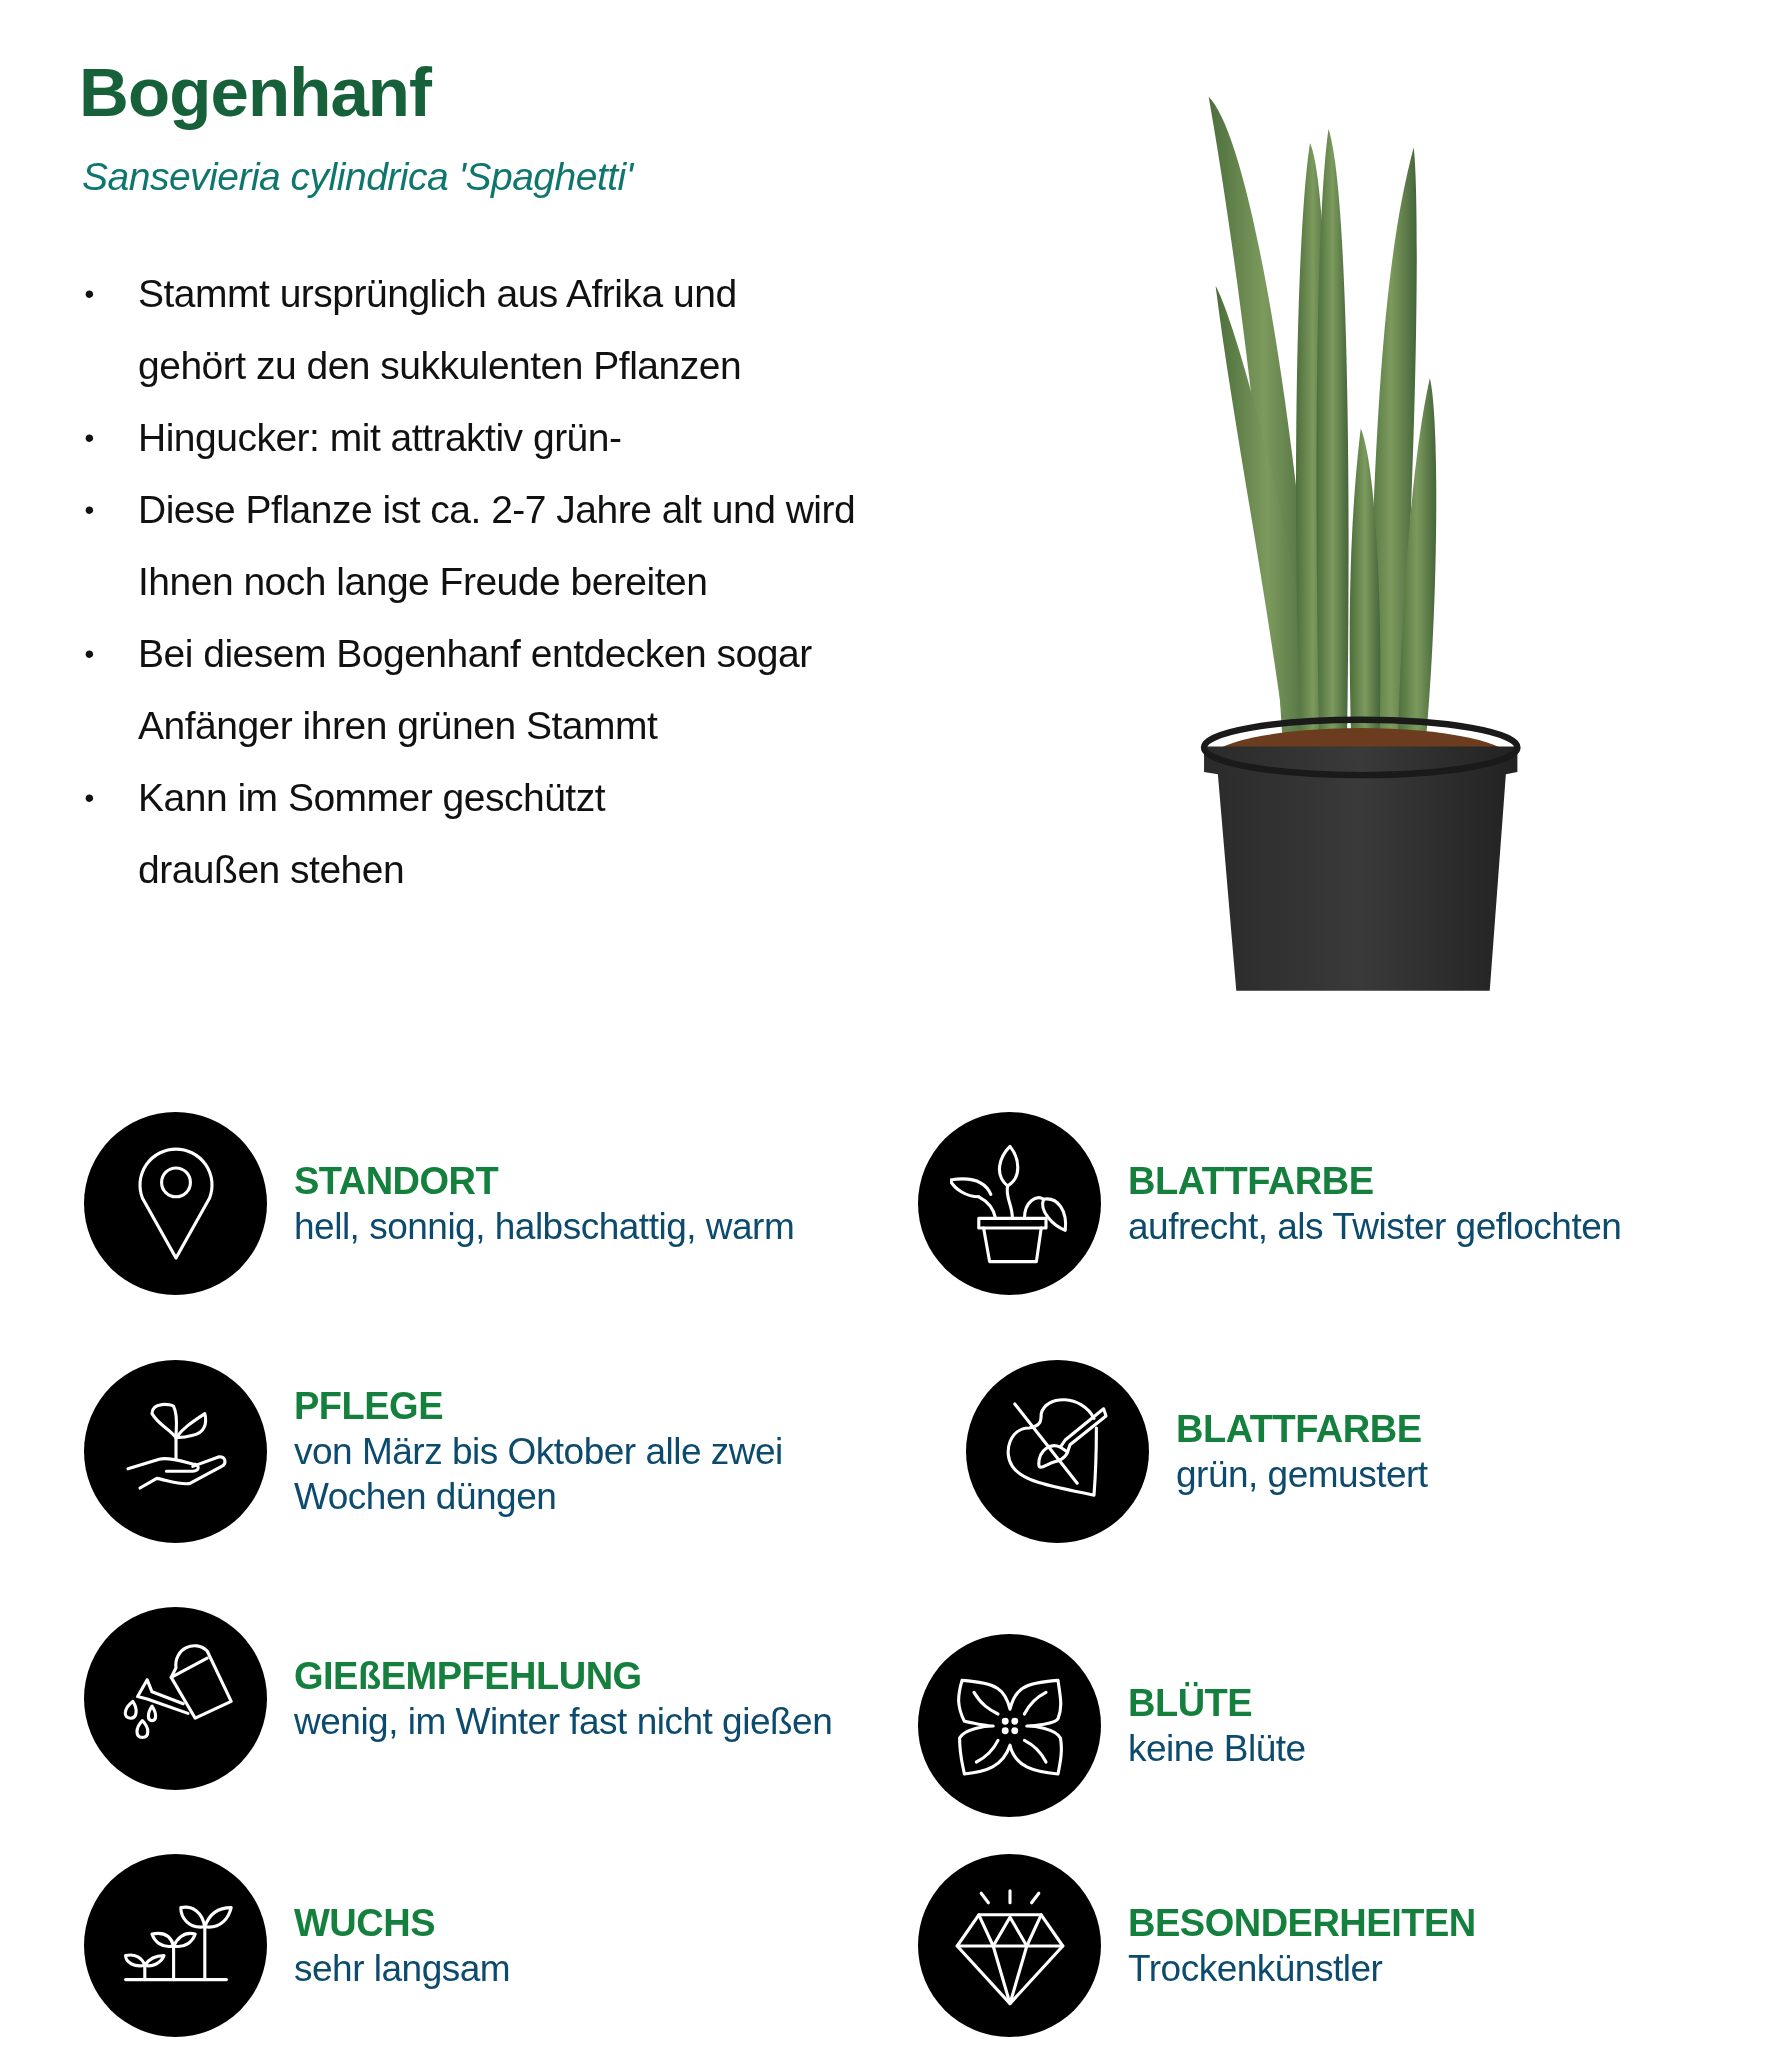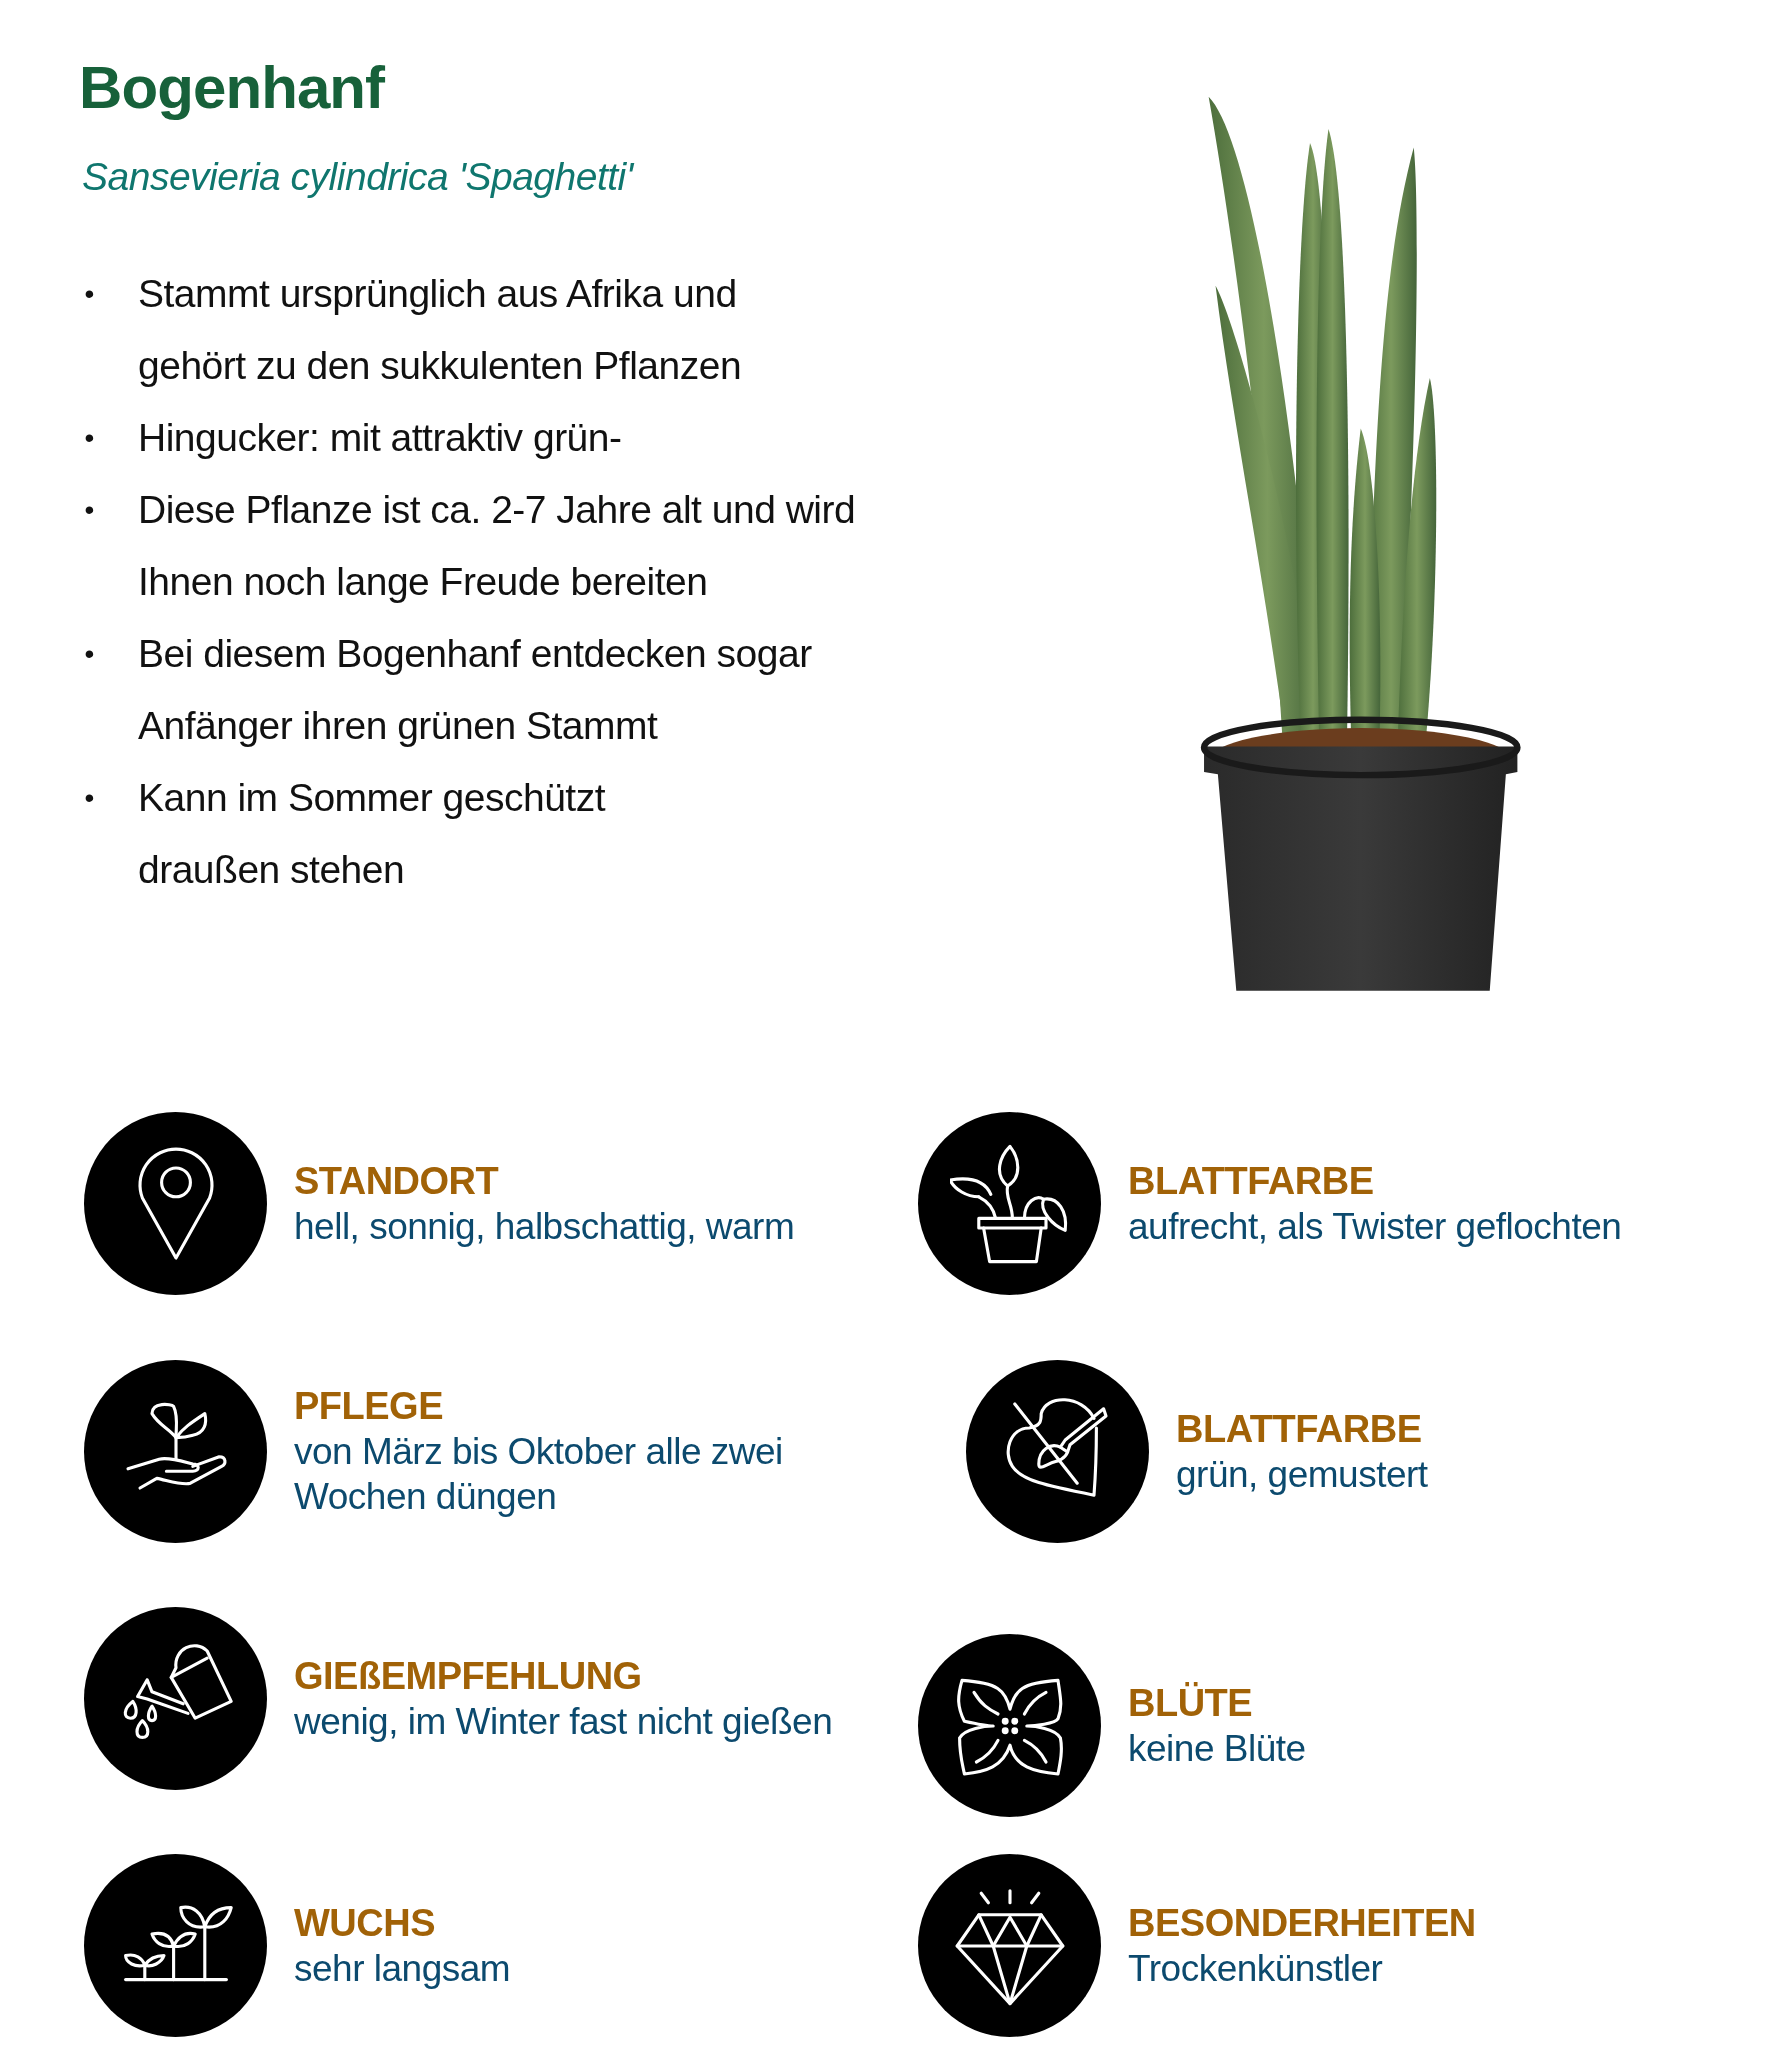--- a/index.html
+++ b/index.html
@@ -1,31 +1,31 @@
 <!DOCTYPE html>
 <html style="font-size:7.4px"><head>
 <meta charset="utf-8">
 <style>
   html, body { margin:0; padding:0; background:#ffffff; }
   body { width:1771px; height:2066px; position:relative; overflow:hidden;
          font-family:"Liberation Sans", "DejaVu Sans", sans-serif; color:#111; }
-  .title { position:absolute; left:79px; top:58px; font-size:60px; font-weight:bold;
+  .title { position:absolute; left:79px; top:58px; font-size:69px; font-weight:bold;
            letter-spacing:-0.9px; color:#17613a; line-height:1; }
   .subtitle { position:absolute; left:82px; top:157px; font-size:39px; font-style:italic;
               color:#0f766e; line-height:1; letter-spacing:-0.5px; }
   .bullets { position:absolute; left:78px; top:258px; width:807px; margin:0; padding:0; list-style:none; }
   .bullets li { position:relative; padding-left:60px; font-size:39px; line-height:72px; letter-spacing:-0.5px; color:#111; }
   .bullets li .dot { position:absolute; left:6.5px; top:0; font-size:28px; line-height:72px; }
   .plant { position:absolute; left:1181px; top:92px; width:341px; height:922px; }
   .feature { position:absolute; width:821px; height:184px; }
   .feature .circle { position:absolute; left:0; top:0; width:183px; height:183px; border-radius:50%; background:#000;
                      display:flex; align-items:center; justify-content:center; }
   .feature .circle svg { width:120px; height:120px; }
   .feature .txt { position:absolute; left:210px; top:0; height:183px; display:flex; flex-direction:column; justify-content:center; }
-  .feature .h { font-size:38px; font-weight:bold; line-height:45px; letter-spacing:-0.5px; color:#a16207; }
+  .feature .h { font-size:38px; font-weight:bold; line-height:45px; letter-spacing:-0.5px; color:#15803d; }
   .feature .b { font-size:37px; line-height:45px; letter-spacing:-0.5px; color:#0c4a6e; }
 </style>
 </head>
 <body>
 
 <div class="title">Bogenhanf</div>
 <div class="subtitle">Sansevieria cylindrica 'Spaghetti'</div>
 
 <ul class="bullets">
   <li><span class="dot">•</span><span>Stammt ursprünglich aus Afrika und</span></li>

